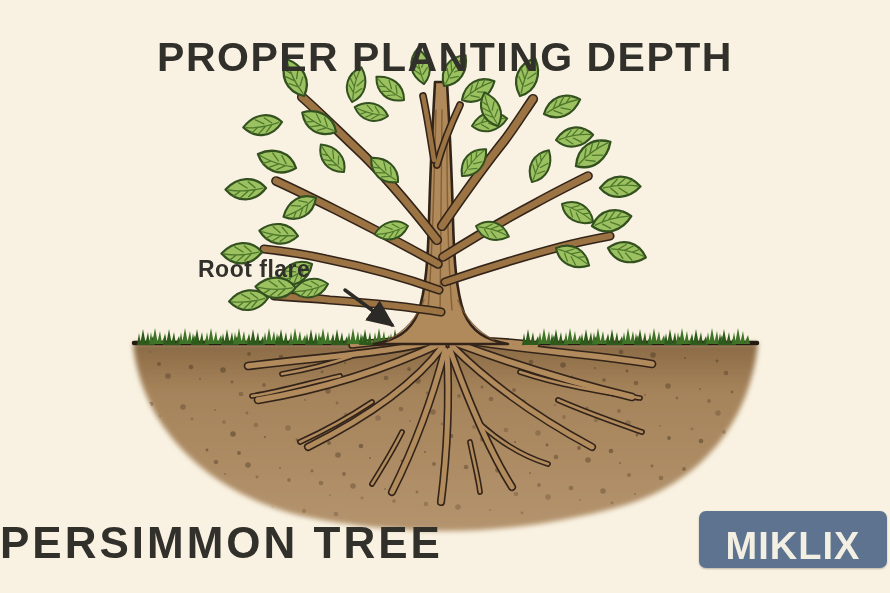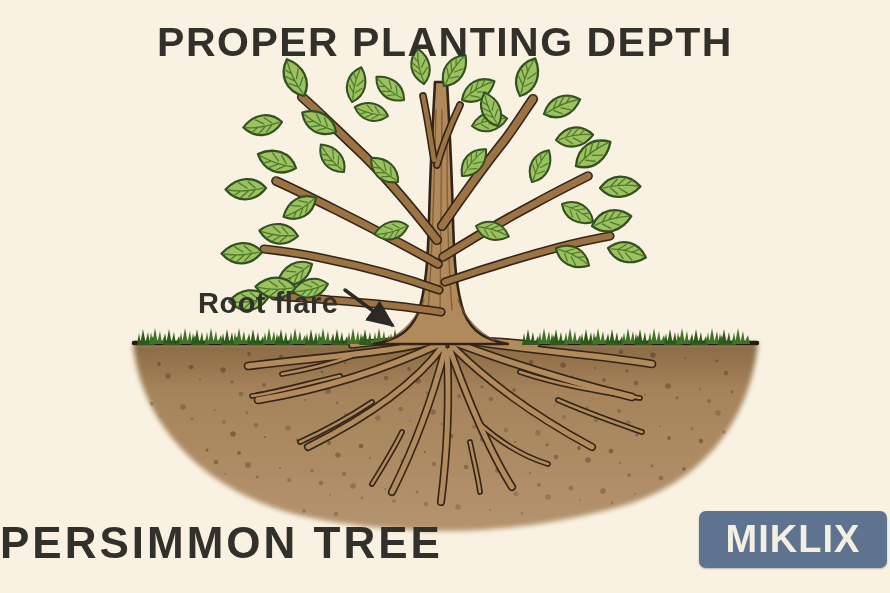--- a/index.html
+++ b/index.html
@@ -5,39 +5,38 @@
   html,body{margin:0;padding:0;}
   body{
     width:890px;height:593px;overflow:hidden;position:relative;
     background:var(--background,#f9f2e2);
     font-family:"Liberation Sans", sans-serif;
   }
   .canvas{position:absolute;inset:0;width:890px;height:593px;}
   svg.illo{position:absolute;inset:0;}
 
   .title{
-    position:absolute;top:22px;left:0;width:100%;text-align:center;
+    position:absolute;top:37px;left:0;width:100%;text-align:center;
     font-weight:800;font-size:41px;letter-spacing:1.5px;line-height:1;
     color:var(--title-text,#32302b);
   }
   .root-flare-label{
     position:absolute;left:198px;top:258px;
-    font-weight:700;font-size:29px;letter-spacing:.5px;line-height:1;
+    font-weight:700;font-size:23px;letter-spacing:.5px;line-height:1;
     color:var(--label-text,#32302b);
-    margin-top:31px;
   }
   .species{
     position:absolute;top:521px;left:0;width:100%;text-align:left;
     font-weight:800;font-size:44px;letter-spacing:3px;line-height:1;
     color:var(--title-text,#32302b);
   }
   .brand{position:absolute;left:699px;top:511px;width:188px;}
   .badge{
     height:57px;border-radius:7px;background:var(--brand-badge,#5d7390);
-    display:flex;align-items:center;justify-content:center;
+    display:flex;align-items:flex-end;justify-content:center;
     font-weight:800;font-size:38px;letter-spacing:1px;
     color:var(--brand-text,#f3efe2);
     box-shadow:0 1px 2px rgba(0,0,0,.25);
   }
   .url{
     margin-top:2px;text-align:center;
     font-weight:700;font-size:18px;letter-spacing:.5px;
     color:var(--brand-url-text,#2b2a25);
   }
 

